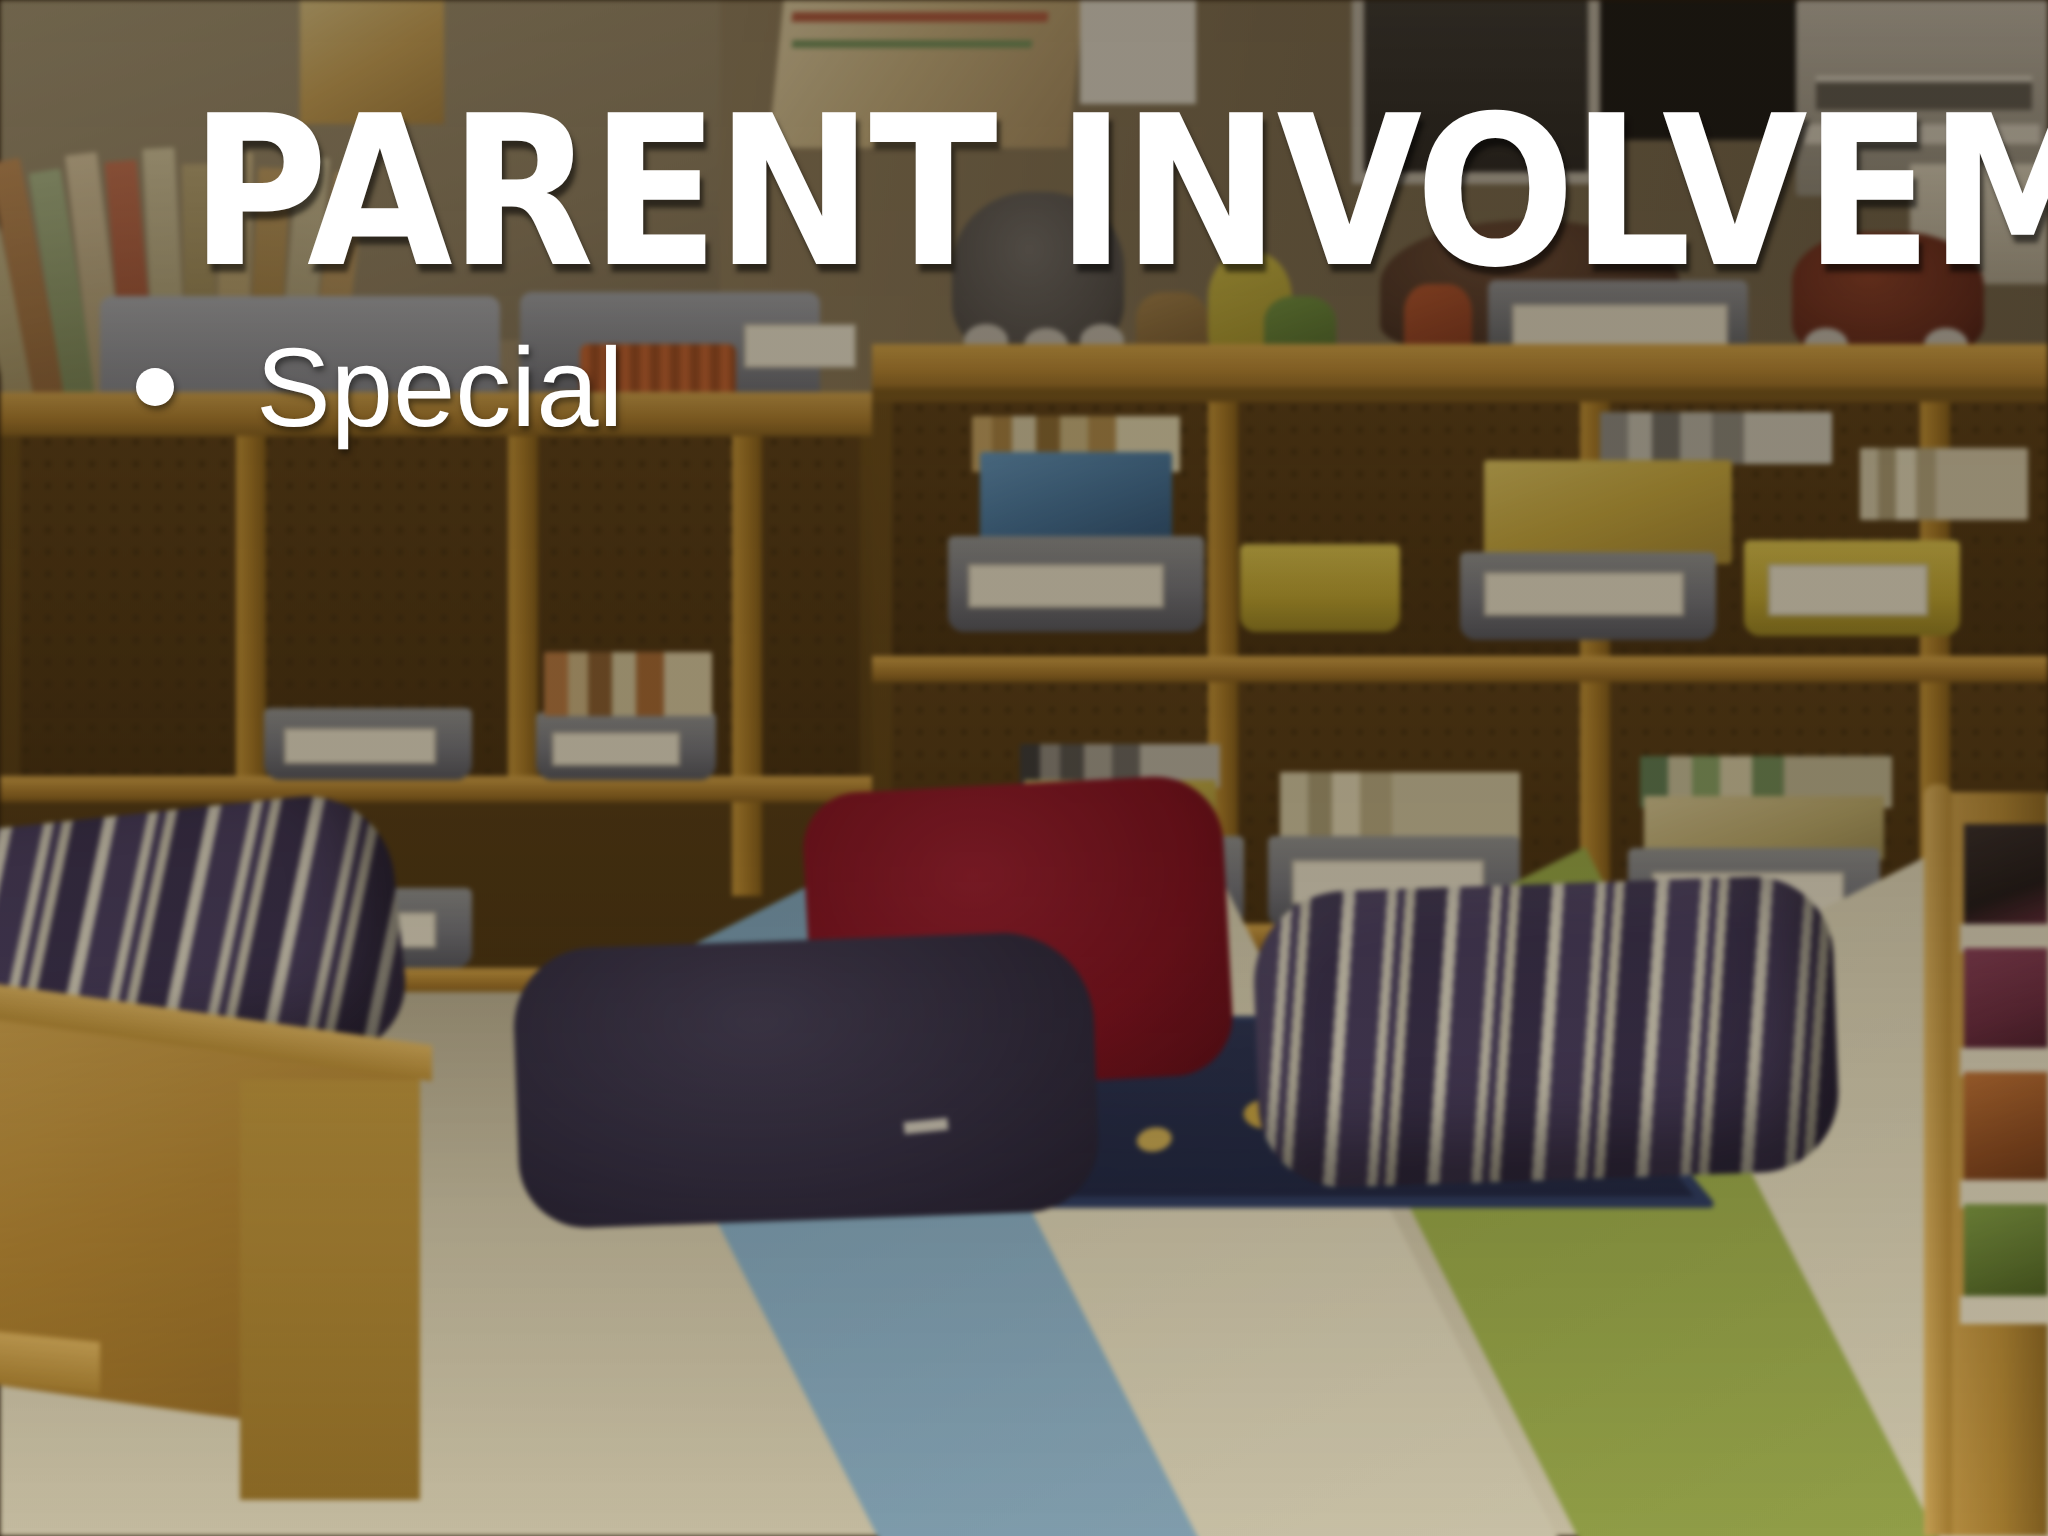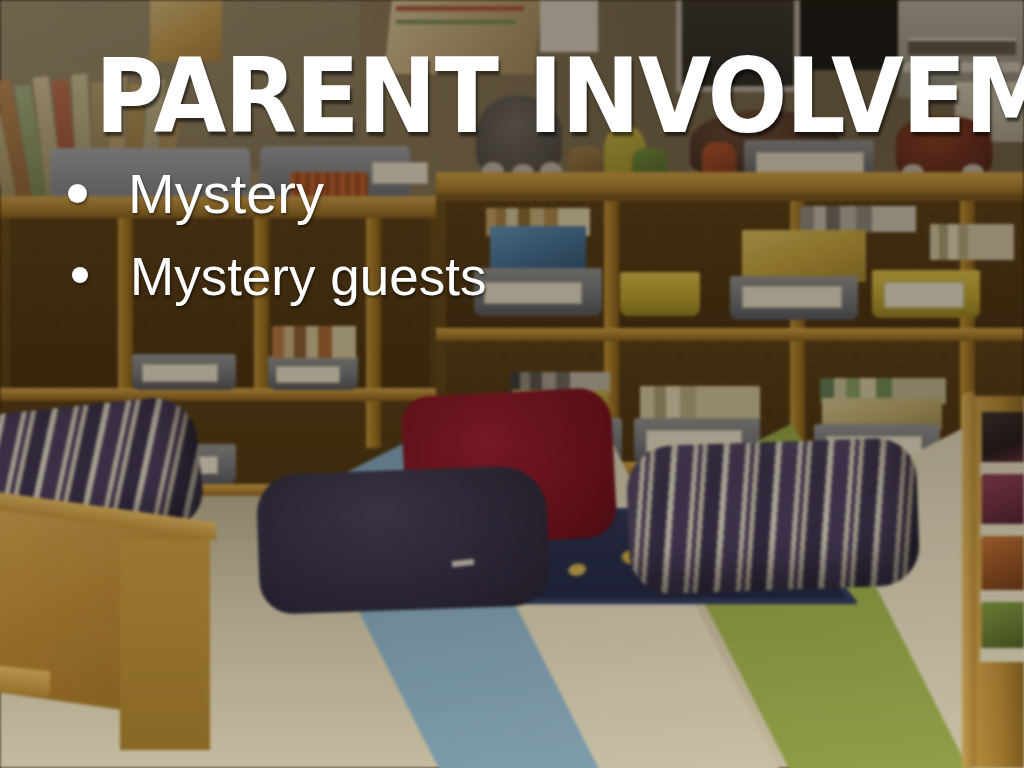--- a/index.html
+++ b/index.html
@@ -555,27 +555,23 @@
   </div>
 
   <div class="textlayer">
 
     <div class="slide-title">PARENT INVOLVEMENT</div>
 
     <div class="bullets">
 
       <div class="bullet b1">
         <span class="dot"></span>
-        <span class="btext">Mystery</span>
+        <span class="btext">Special</span>
       </div>
 
 
-      <div class="bullet b3">
-        <span class="dot"></span>
-        <span class="btext">Mystery guests</span>
-      </div>
 
 
 
     </div>
   </div>
 
 </div>
 
 </body></html>

